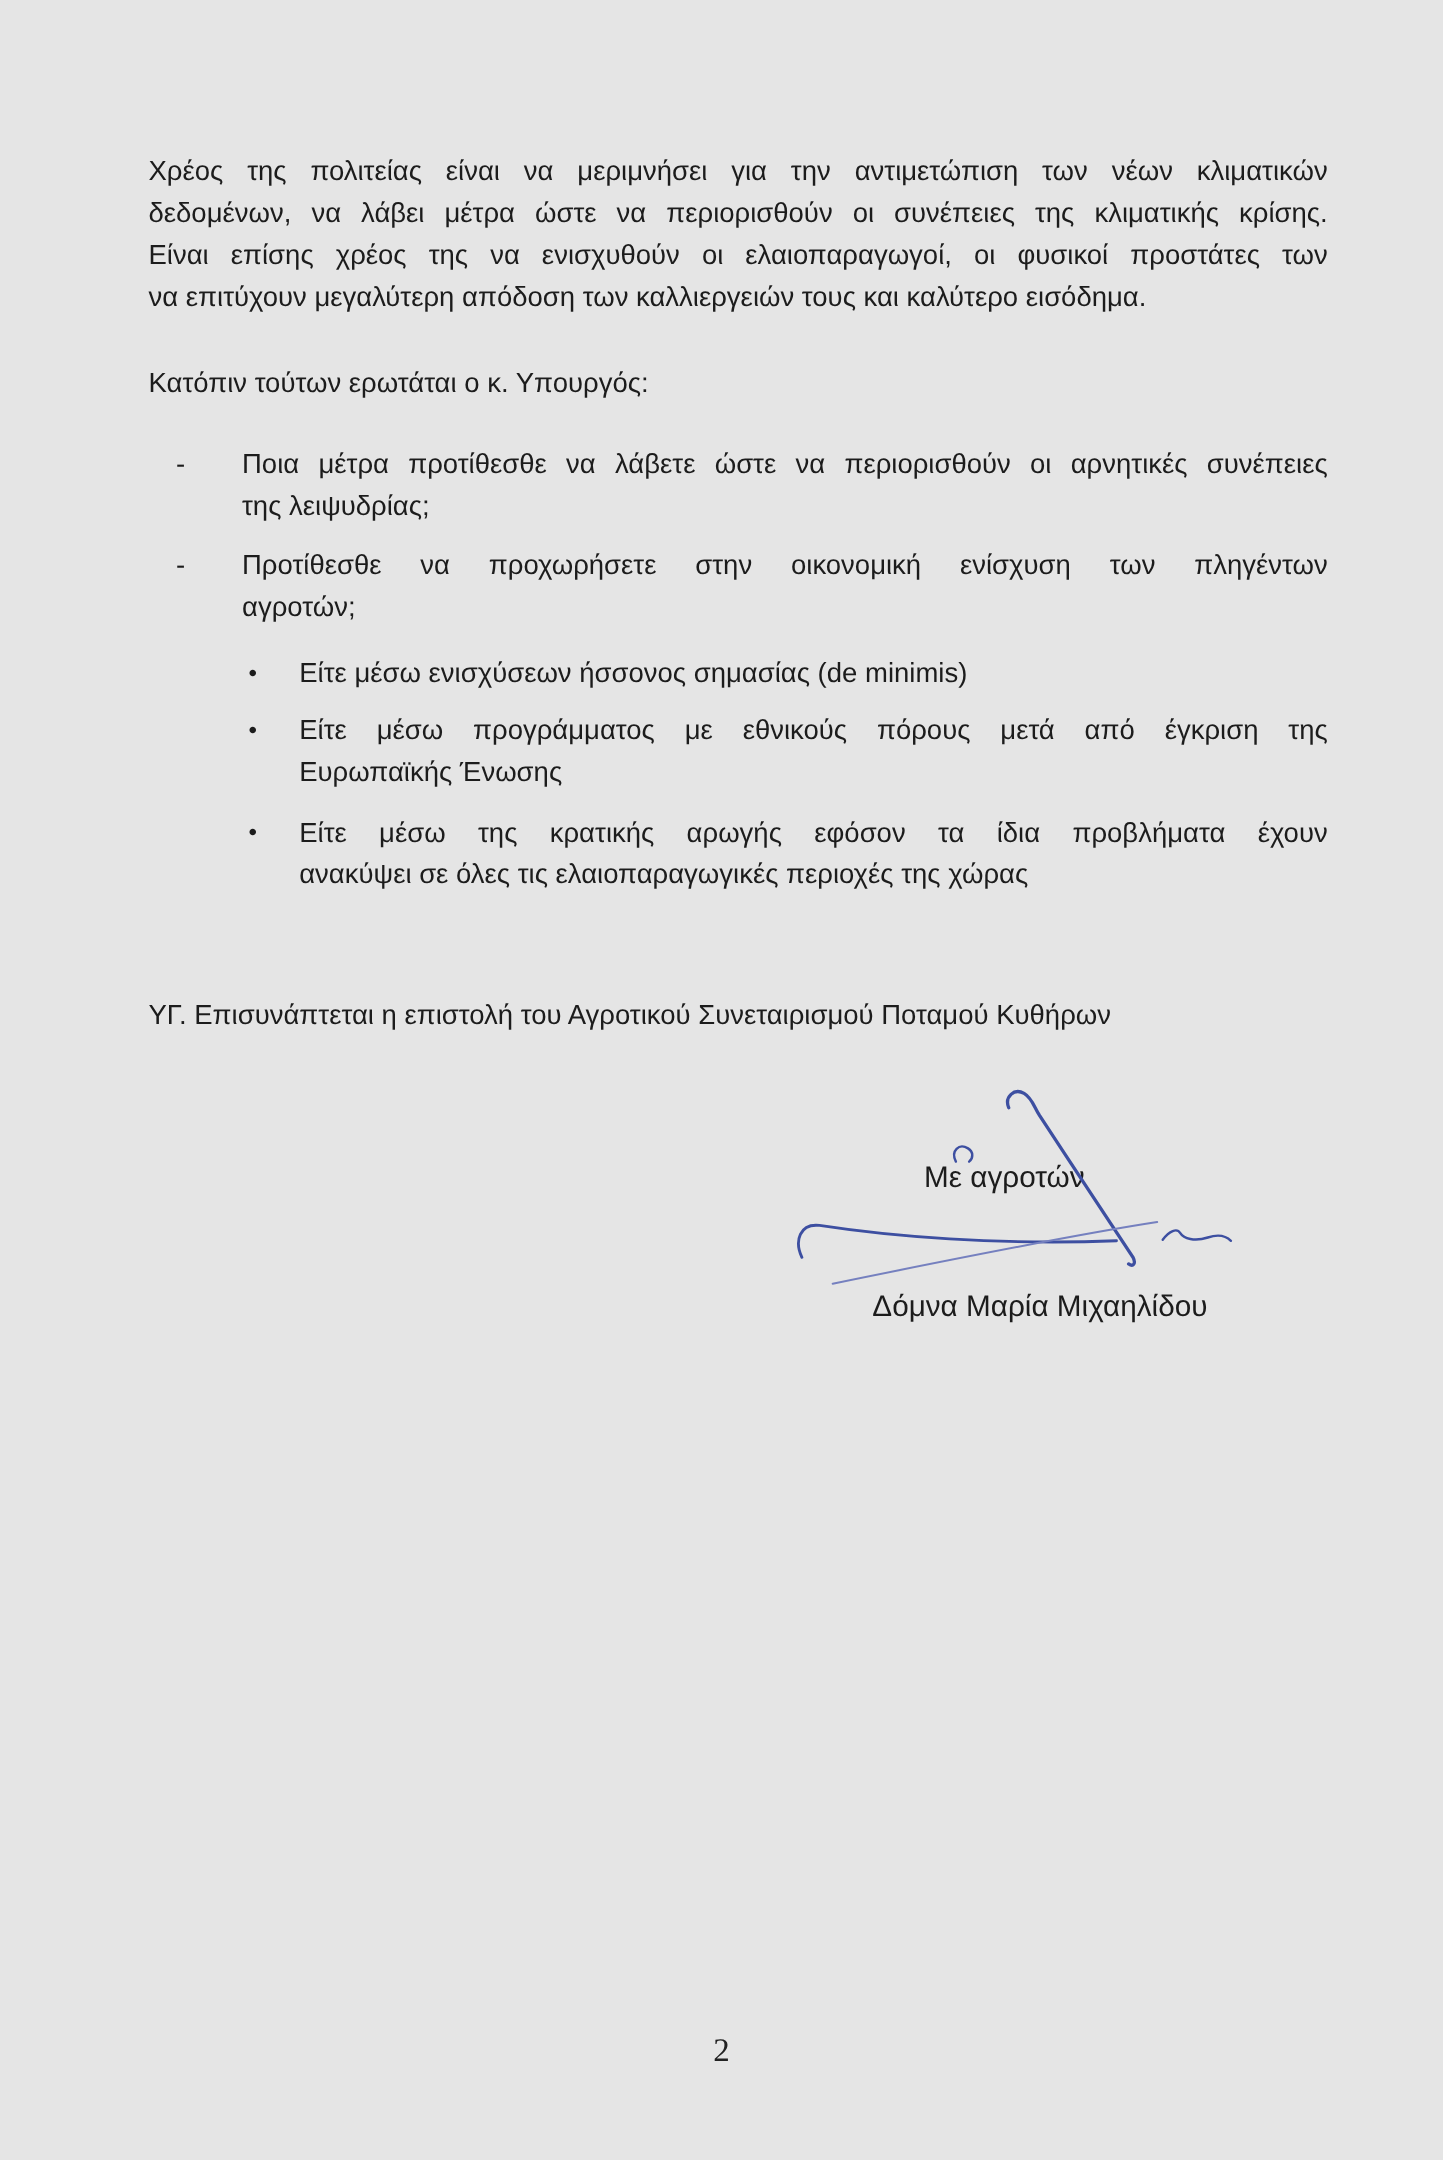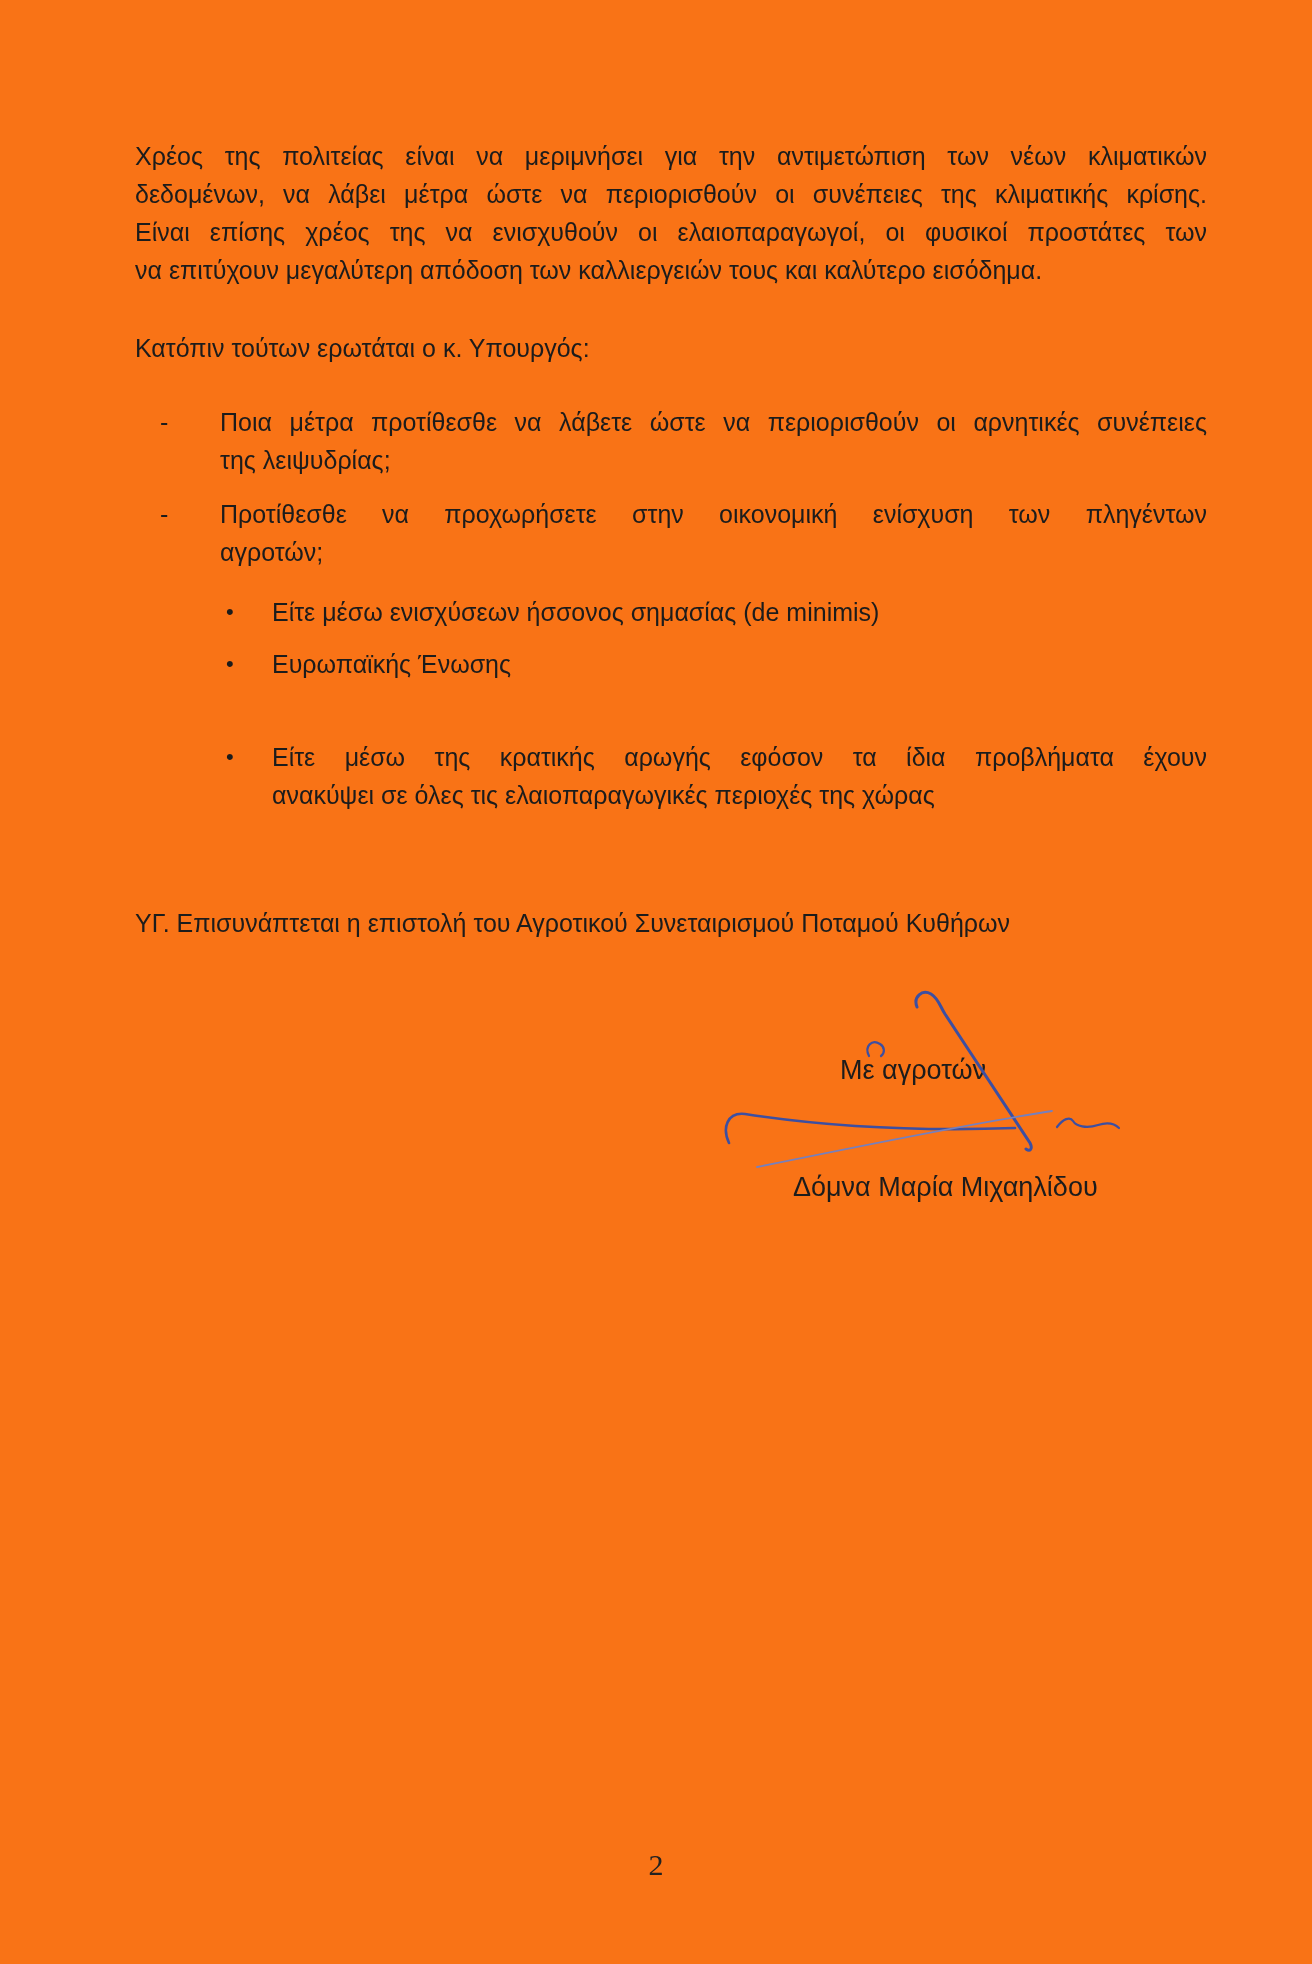--- a/index.html
+++ b/index.html
@@ -1,20 +1,20 @@
 <!DOCTYPE html>
 <html lang="el"><head>
 <meta charset="utf-8">
 <style>
   * { margin:0; padding:0; box-sizing:border-box; }
   html,body { background:#ffffff; }
   .page {
     position:relative;
     width:1312px; height:1964px;
-    background:#f97316;
+    background:#e5e5e5;
     font-family:"Liberation Sans","DejaVu Sans",sans-serif;
     color:#1c1c1c;
     overflow:hidden;
     margin:0 auto;
   }
   .block { position:absolute; left:135px; width:1072px; }
   .line {
     font-size:25px; line-height:38px;
     text-align:justify; text-align-last:justify;
     white-space:normal;
@@ -80,20 +80,21 @@
     <div class="line last">αγροτών;</div>
   </div>
 
   <div class="list-item bullet-item" style="top:593px">
     <span class="marker">•</span>
     <div class="line last">Είτε μέσω ενισχύσεων ήσσονος σημασίας (de minimis)</div>
   </div>
 
   <div class="list-item bullet-item" style="top:645px">
     <span class="marker">•</span>
+    <div class="line">Είτε μέσω προγράμματος με εθνικούς πόρους μετά από έγκριση της</div>
     <div class="line last">Ευρωπαϊκής Ένωσης</div>
   </div>
 
   <div class="list-item bullet-item" style="top:738px">
     <span class="marker">•</span>
     <div class="line">Είτε μέσω της κρατικής αρωγής εφόσον τα ίδια προβλήματα έχουν</div>
     <div class="line last">ανακύψει σε όλες τις  ελαιοπαραγωγικές περιοχές της χώρας</div>
   </div>
 
   <div class="block" style="top:904px">

